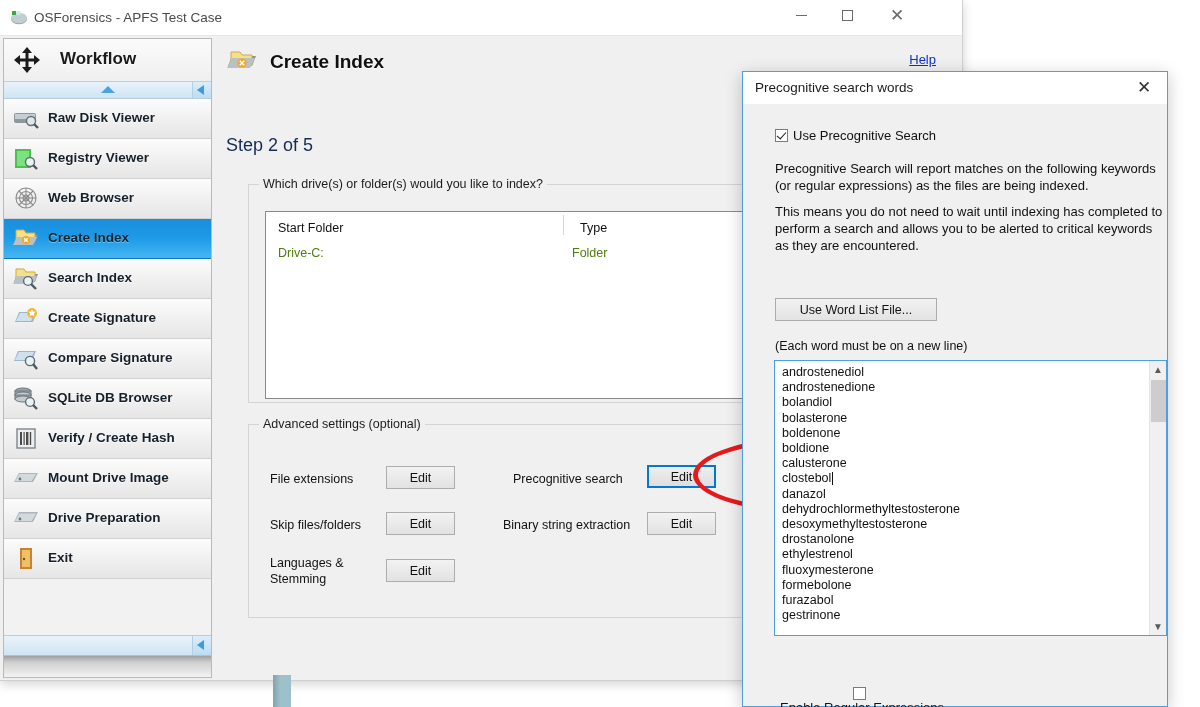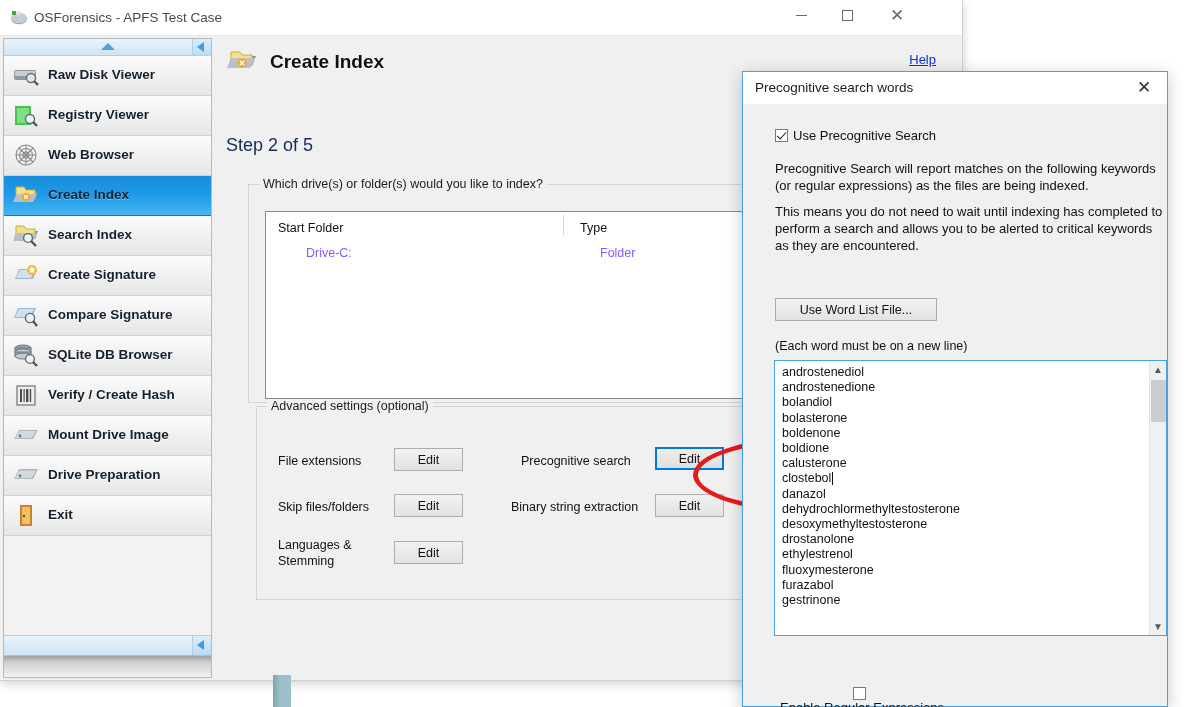--- a/index.html
+++ b/index.html
@@ -155,25 +155,25 @@
   }
   #gb-drives{left:33px;top:146px;width:716px;height:219px;}
   #drive-table{
     position:absolute;left:16px;top:26px;width:684px;height:188px;
     background:#ffffff;border:1px solid #8a8a8a;box-sizing:border-box;
   }
   #drive-table .hdr{position:absolute;top:9px;font-size:12.5px;color:#111;}
   #drive-table .hdr.c1{left:12px;}
   #drive-table .hdr.c2{left:306px;margin-left:8px;}
   #drive-table .hdr-sep{position:absolute;left:297px;top:3px;width:1px;height:20px;background:#d6d6d6;}
-  #drive-table .cell{position:absolute;top:34px;font-size:12.5px;color:#8b5cf6;margin-left:28px;}
+  #drive-table .cell{position:absolute;top:34px;font-size:12.5px;color:#4d7c0f;}
   #drive-table .cell.c1{left:12px;}
   #drive-table .cell.c2{left:306px;}
 
-  #gb-advanced{left:33px;top:368px;width:716px;height:194px;margin-left:8px;}
+  #gb-advanced{left:33px;top:386px;width:716px;height:194px;}
   .adv-label{position:absolute;font-size:12.5px;color:#111;}
   .editbtn{
     position:absolute;width:69px;height:23px;
     background:linear-gradient(to bottom,#f2f2f2,#e2e2e2);
     border:1px solid #adadad;box-sizing:border-box;
     font-size:12.5px;color:#111;
     display:flex;align-items:center;justify-content:center;
     cursor:default;
   }
   .editbtn.focus{
@@ -290,20 +290,28 @@
       </div>
     <div class="wbtn" id="btn-max">
         <span class="gl"></span>
       </div>
     <div class="wbtn" id="btn-close">
         <span class="gl">✕</span>
       </div>
   </div>
 
   <div id="sidebar">
+    <div id="sidebar-header">
+      <span class="wf-icon">
+        <svg width="30" height="28" viewBox="0 0 30 28">
+          <path d="M15 1 L20 7 H16.5 V12.5 H22 V9 L28 14 L22 19 V15.5 H16.5 V21 H20 L15 27 L10 21 H13.5 V15.5 H8 V19 L2 14 L8 9 V12.5 H13.5 V7 H10 Z" fill="#1b1b1b"></path>
+        </svg>
+      </span>
+      <span class="wf-label">Workflow</span>
+    </div>
 
     <div id="scroll-up">
       <span class="tri-up"></span>
       <span class="side-tab">
           <i></i>
         </span>
     </div>
 
     <div id="nav-list">
         <div class="nav-item">
@@ -520,20 +528,21 @@
           <div class="w">boldenone</div>
           <div class="w">boldione</div>
           <div class="w">calusterone</div>
           <div class="w caret">clostebol</div>
           <div class="w">danazol</div>
           <div class="w">dehydrochlormethyltestosterone</div>
           <div class="w">desoxymethyltestosterone</div>
           <div class="w">drostanolone</div>
           <div class="w">ethylestrenol</div>
           <div class="w">fluoxymesterone</div>
+          <div class="w">formebolone</div>
           <div class="w">furazabol</div>
           <div class="w">gestrinone</div>
         </div>
       <div id="wb-scroll">
         <div class="arr up">▲</div>
         <div class="thumb"></div>
         <div class="arr down">▼</div>
       </div>
     </div>
 

